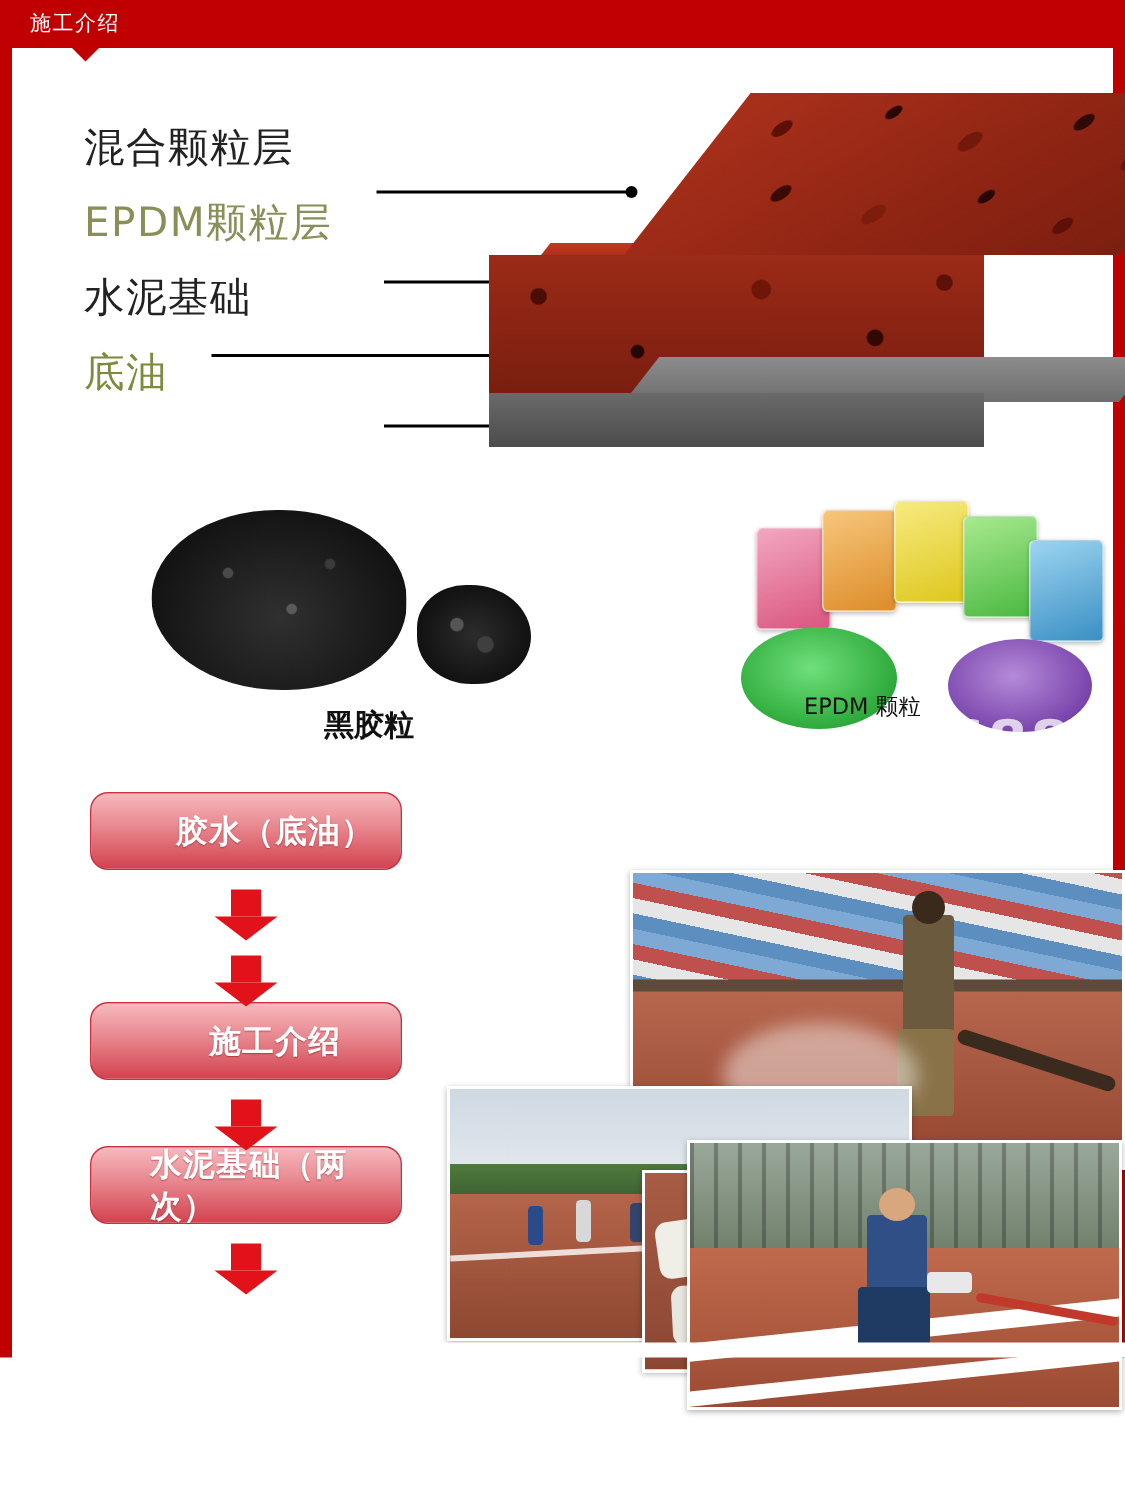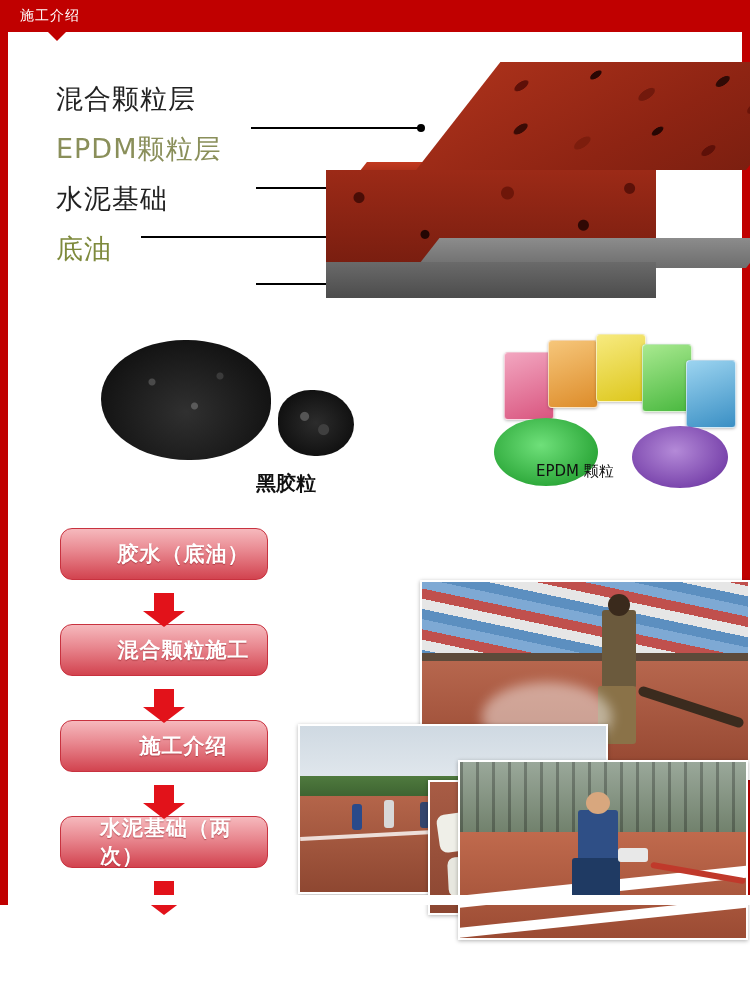--- a/index.html
+++ b/index.html
@@ -181,21 +181,20 @@
     border-radius: 45% 55% 50% 50%;
     background:
       radial-gradient(circle at 35% 40%, #555 0 4px, transparent 5px),
       radial-gradient(circle at 60% 60%, #3f3f3f 0 5px, transparent 6px),
       radial-gradient(ellipse at 50% 50%, #2c2c2c, #0e0e0e 80%);
   }
   .cap-black {
     position: absolute;
     left: 200px; top: 140px;
     width: 140px;
-    text-align: center;
     font-size: 20px;
     color: #111;
     font-weight: bold;
   }
   .bags {
     position: absolute;
     left: 470px; top: 0;
     width: 264px; height: 180px;
   }
   .bag {
@@ -220,22 +219,22 @@
     background: radial-gradient(ellipse at 45% 40%, #b48ad8, #7b46ad 70%, #5d2f8a);
   }
   .cap-epdm {
     position: absolute;
     left: 520px; top: 132px;
     font-size: 15px;
     color: #111;
   }
   .watermark {
     position: absolute;
-    left: 614px; top: 152px;
-    font-size: 30px;
+    left: 614px; top: 142px;
+    font-size: 38px;
     color: rgba(255,255,255,.75);
     font-weight: bold;
     letter-spacing: 2px;
   }
 
   
   .flow {
     position: absolute;
     left: 52px; top: 528px;
     width: 212px;
@@ -384,21 +383,20 @@
     <div class="purple-pile"></div>
     <div class="cap-epdm">EPDM 颗粒</div>
     <div class="watermark">688</div>
   </div>
 
   <div class="flow">
     <div class="flow-box">胶水（底油）</div>
     <div class="flow-arrow">
         <i></i>
       </div>
-    <div class="flow-box">混合颗粒施工</div>
     <div class="flow-arrow">
         <i></i>
       </div>
     <div class="flow-box">施工介绍</div>
     <div class="flow-arrow">
         <i></i>
       </div>
     <div class="flow-box">水泥基础（两次）</div>
     <div class="flow-arrow">
         <i></i>

